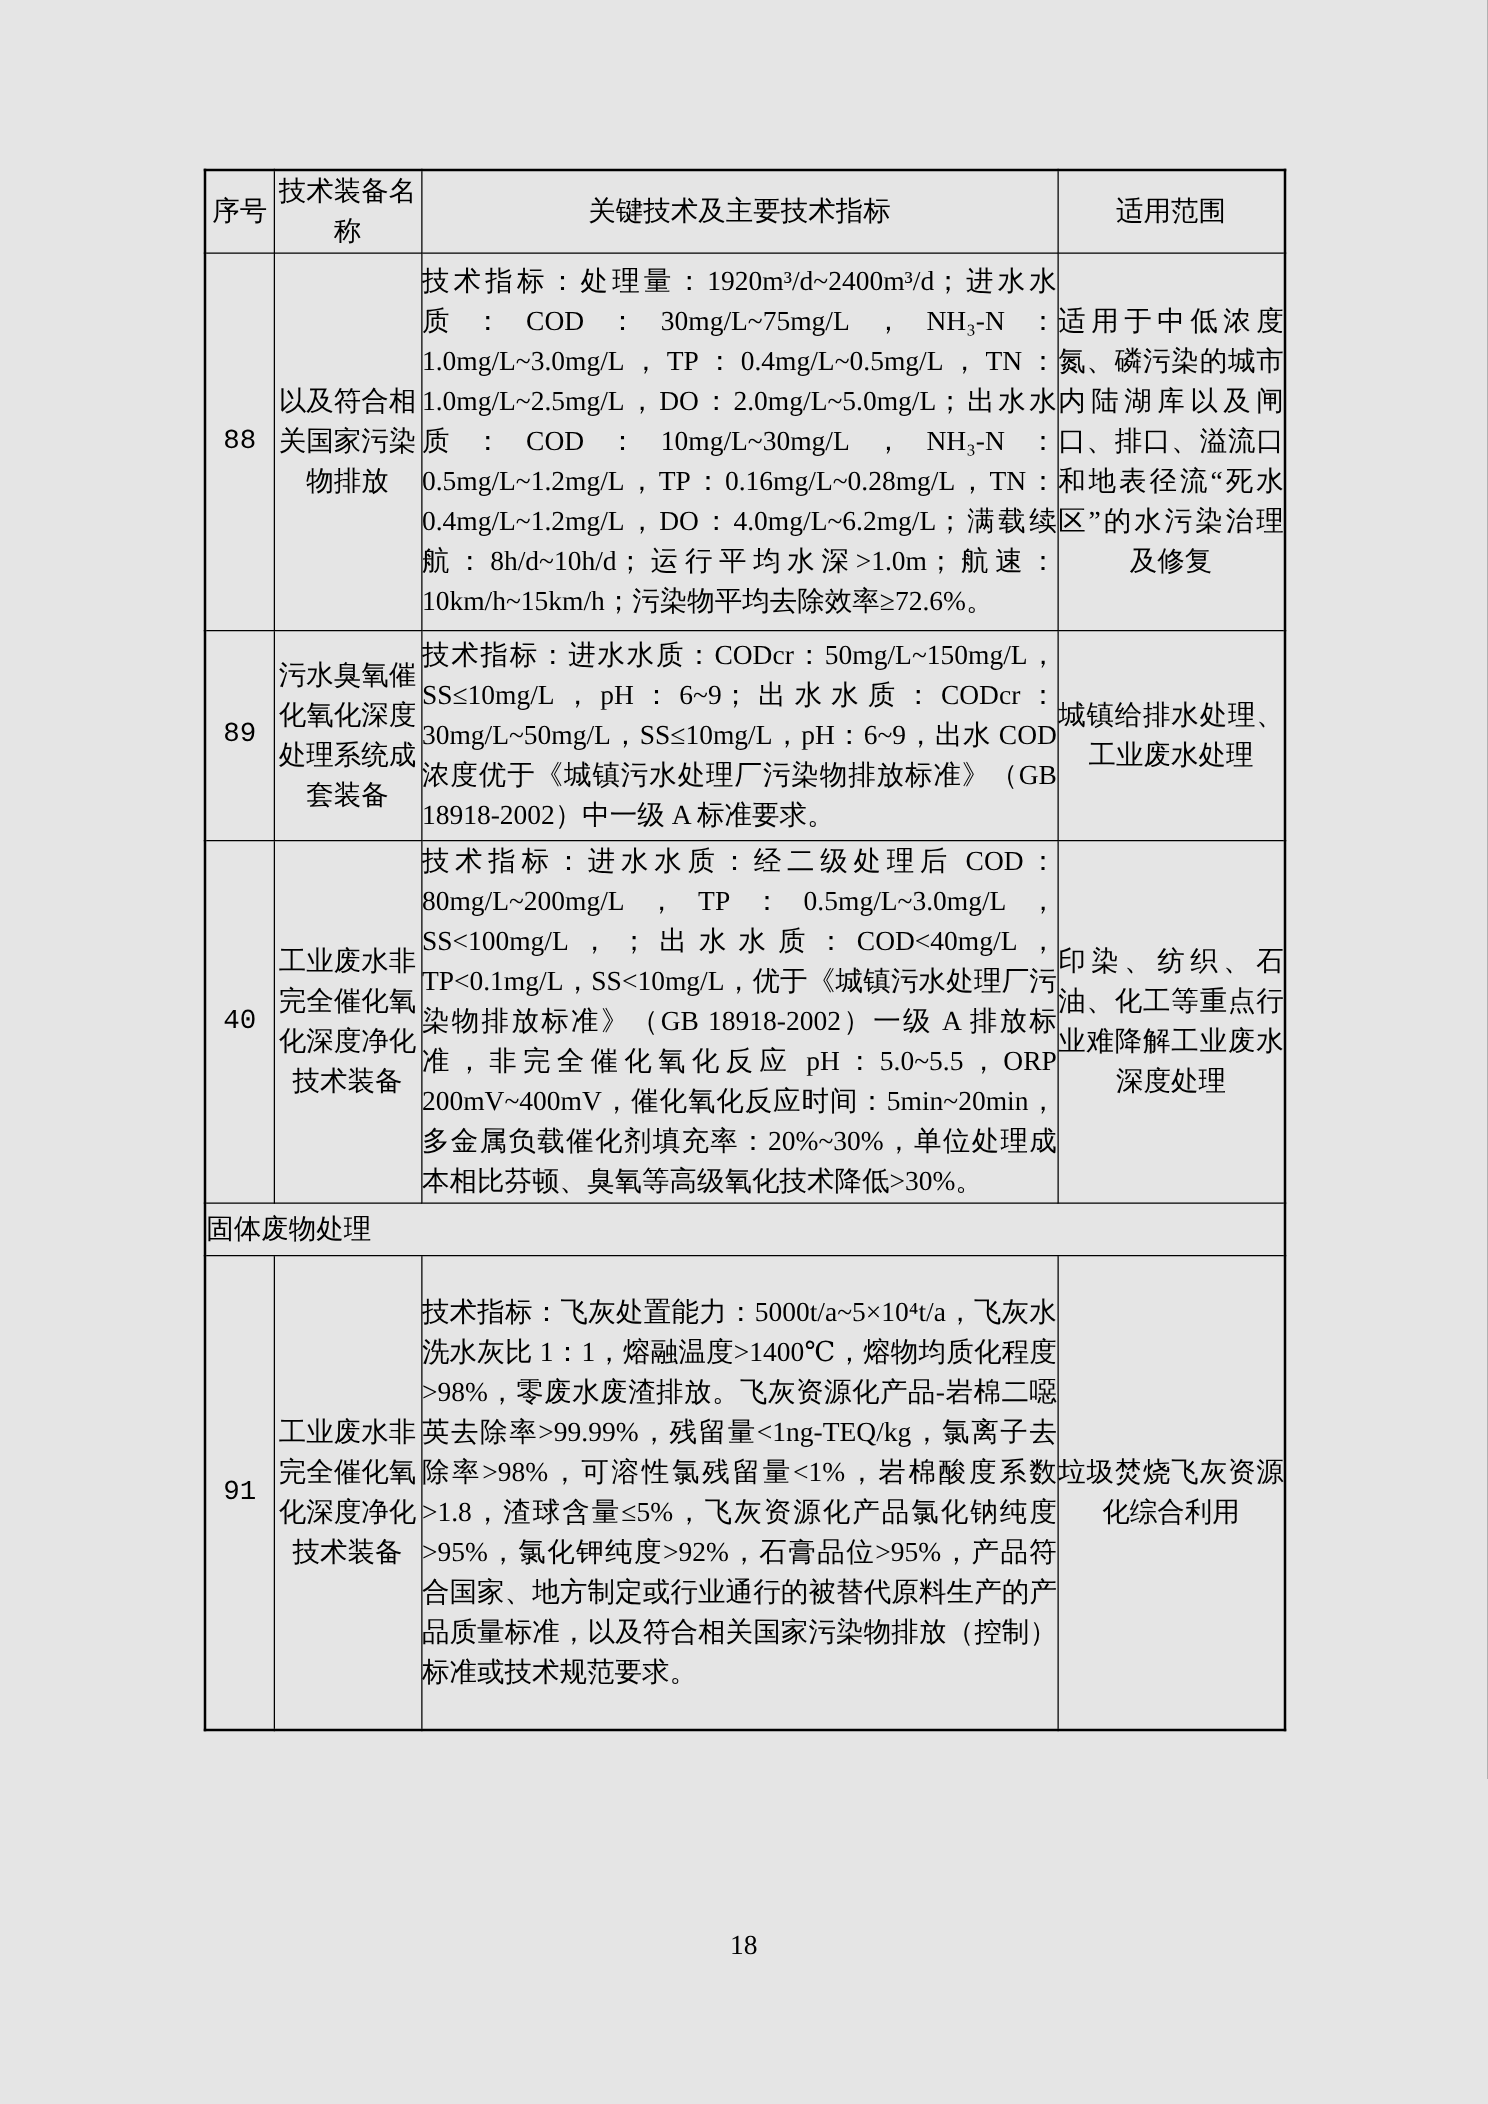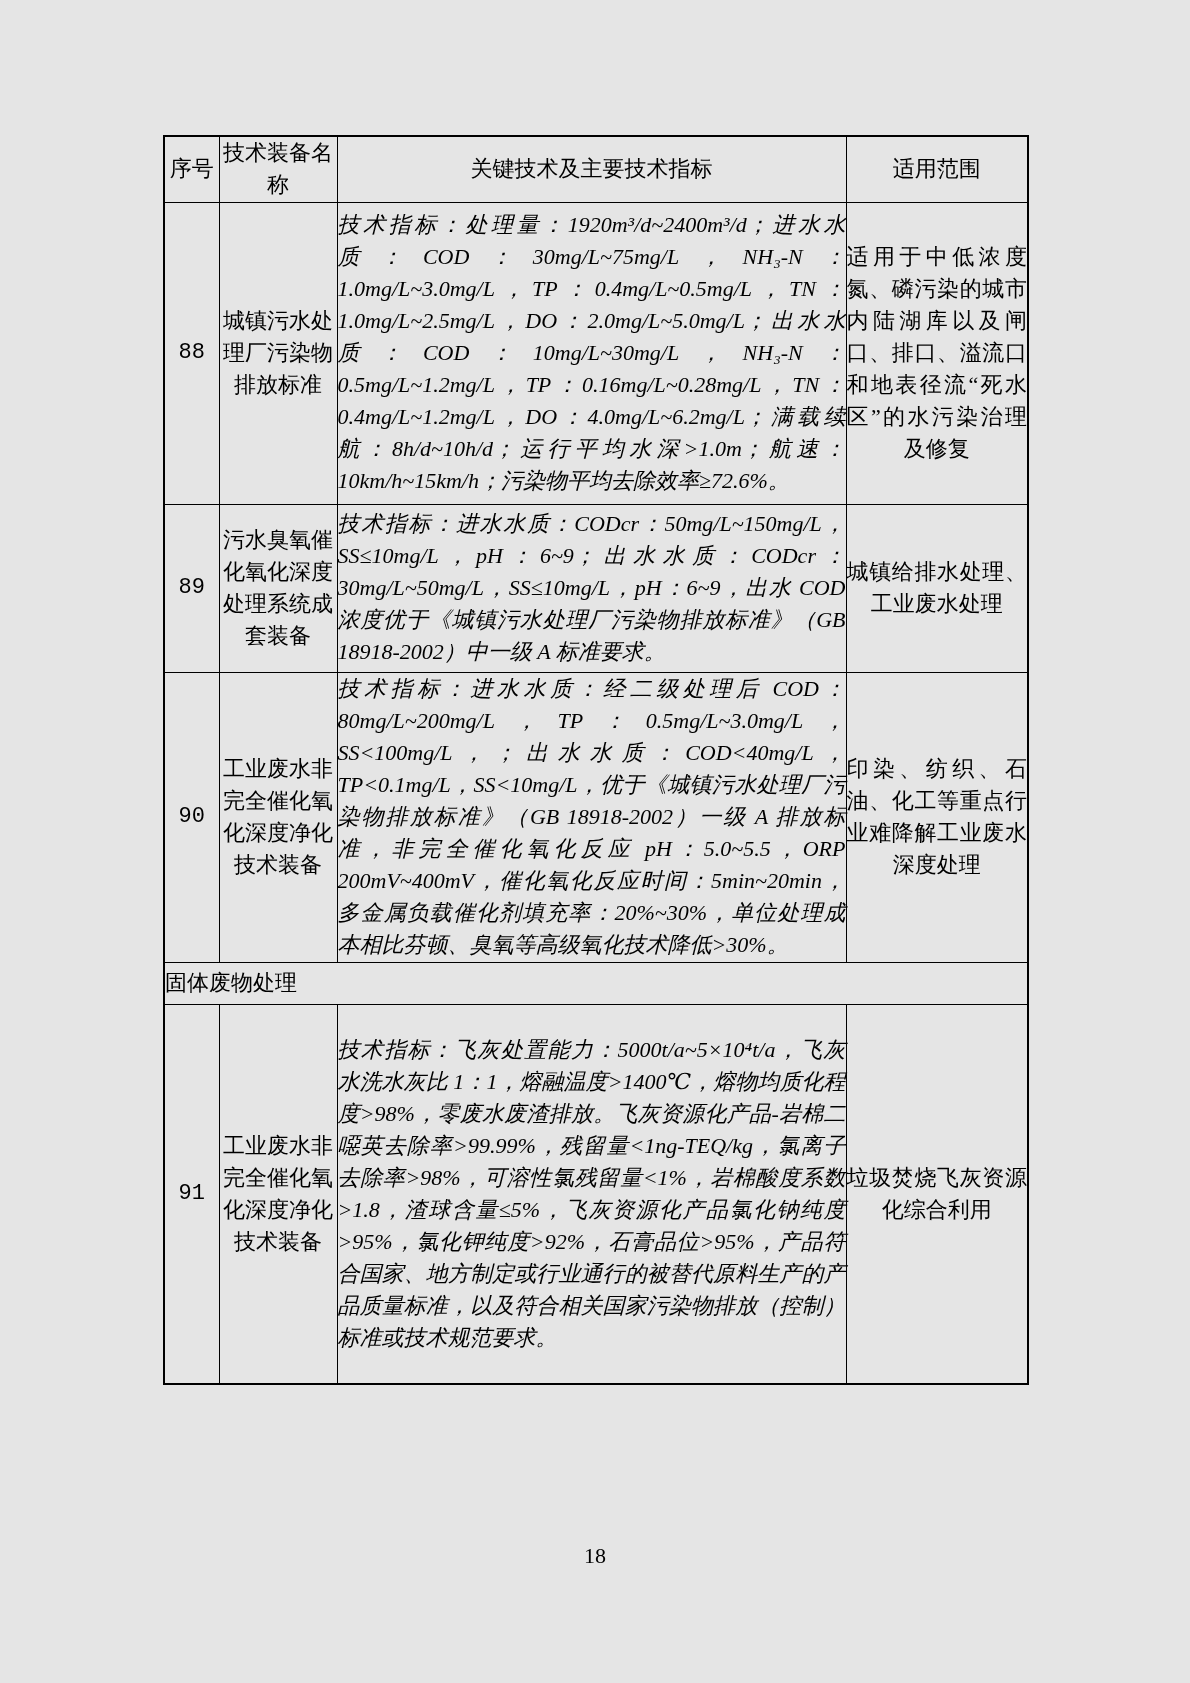--- a/index.html
+++ b/index.html
@@ -24,21 +24,20 @@
   .row-h89{height:168px;}
   .row-h90{height:290px;}
   .row-h91{height:380px;}
   .row-head{height:66px;}
   .row-section{height:42px;}
   td.c-no{text-align:center;font-family:Liberation Mono, monospace;}
   td.c-name{text-align:center;padding:0 8px;}
   td.c-ind{
     text-align:justify;text-align-last:left;text-justify:inter-character;
     padding:8px 11px;
-    font-style:italic;
   }
   td.c-scope{
     text-align:justify;text-align-last:center;text-justify:inter-character;
     padding:0 25px;
     margin-top:10px;
   }
   td.c-section{font-weight:bold;text-align:left;padding:0 0 0 10px;margin-left:32px;}
   .page-number{
     position:absolute;left:0;top:1543px;width:100%;
     text-align:center;font-size:22px;
@@ -60,34 +59,34 @@
     <tbody>
         <tr class="row-head">
       <th class="h h-no">序号</th>
       <th class="h h-name">技术装备名称</th>
       <th class="h">关键技术及主要技术指标</th>
       <th class="h">适用范围</th>
     </tr>
 
     <tr class="row-h88">
       <td class="c-no">88</td>
-      <td class="c-name">城镇污水处理厂污染物排放标准</td>
+      <td class="c-name">以及符合相关国家污染物排放</td>
       <td class="c-ind">技术指标：处理量：1920m³/d~2400m³/d；进水水质：COD：30mg/L~75mg/L，NH₃-N：1.0mg/L~3.0mg/L，TP：0.4mg/L~0.5mg/L，TN：1.0mg/L~2.5mg/L，DO：2.0mg/L~5.0mg/L；出水水质：COD：10mg/L~30mg/L，NH₃-N：0.5mg/L~1.2mg/L，TP：0.16mg/L~0.28mg/L，TN：0.4mg/L~1.2mg/L，DO：4.0mg/L~6.2mg/L；满载续航：8h/d~10h/d；运行平均水深&gt;1.0m；航速：10km/h~15km/h；污染物平均去除效率≥72.6%。</td>
       <td class="c-scope">适用于中低浓度氮、磷污染的城市内陆湖库以及闸口、排口、溢流口和地表径流“死水区”的水污染治理及修复</td>
     </tr>
 
     <tr class="row-h89">
       <td class="c-no">89</td>
       <td class="c-name">污水臭氧催化氧化深度处理系统成套装备</td>
       <td class="c-ind">技术指标：进水水质：CODcr：50mg/L~150mg/L，SS≤10mg/L，pH：6~9；出水水质：CODcr：30mg/L~50mg/L，SS≤10mg/L，pH：6~9，出水 COD 浓度优于《城镇污水处理厂污染物排放标准》（GB 18918-2002）中一级 A 标准要求。</td>
       <td class="c-scope">城镇给排水处理、工业废水处理</td>
     </tr>
 
     <tr class="row-h90">
-      <td class="c-no">90</td>
+      <td class="c-no">40</td>
       <td class="c-name">工业废水非完全催化氧化深度净化技术装备</td>
       <td class="c-ind">技术指标：进水水质：经二级处理后 COD：80mg/L~200mg/L，TP：0.5mg/L~3.0mg/L，SS&lt;100mg/L，；出水水质：COD&lt;40mg/L，TP&lt;0.1mg/L，SS&lt;10mg/L，优于《城镇污水处理厂污染物排放标准》（GB 18918-2002）一级 A 排放标准，非完全催化氧化反应 pH：5.0~5.5，ORP 200mV~400mV，催化氧化反应时间：5min~20min，多金属负载催化剂填充率：20%~30%，单位处理成本相比芬顿、臭氧等高级氧化技术降低&gt;30%。</td>
       <td class="c-scope">印染、纺织、石油、化工等重点行业难降解工业废水深度处理</td>
     </tr>
 
     <tr class="row-section">
       <td class="c-section" colspan="4">固体废物处理</td>
     </tr>
 
     <tr class="row-h91">

